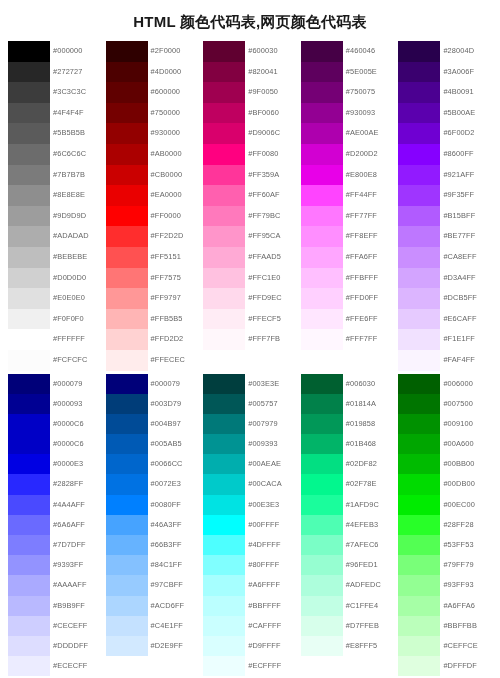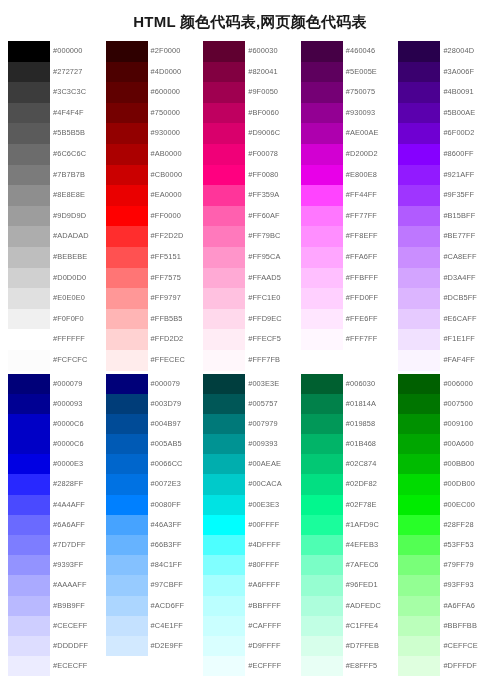--- a/index.html
+++ b/index.html
@@ -218,24 +218,20 @@
         </div>
         <div class="swatch-row">
           <div class="chip" style="background: rgb(191, 0, 96);"></div>
           <div class="code">#BF0060</div>
         </div>
         <div class="swatch-row">
           <div class="chip" style="background: rgb(217, 0, 108);"></div>
           <div class="code">#D9006C</div>
         </div>
         <div class="swatch-row">
-          <div class="chip" style="background: rgb(240, 0, 120);"></div>
-          <div class="code">#F00078</div>
-        </div>
-        <div class="swatch-row">
           <div class="chip" style="background: rgb(255, 0, 128);"></div>
           <div class="code">#FF0080</div>
         </div>
         <div class="swatch-row">
           <div class="chip" style="background: rgb(255, 53, 154);"></div>
           <div class="code">#FF359A</div>
         </div>
         <div class="swatch-row">
           <div class="chip" style="background: rgb(255, 96, 175);"></div>
           <div class="code">#FF60AF</div>
@@ -590,24 +586,20 @@
           <div class="chip" style="background: rgb(1, 129, 74);"></div>
           <div class="code">#01814A</div>
         </div>
         <div class="swatch-row">
           <div class="chip" style="background: rgb(1, 152, 88);"></div>
           <div class="code">#019858</div>
         </div>
         <div class="swatch-row">
           <div class="chip" style="background: rgb(1, 180, 104);"></div>
           <div class="code">#01B468</div>
-        </div>
-        <div class="swatch-row">
-          <div class="chip" style="background: rgb(2, 200, 116);"></div>
-          <div class="code">#02C874</div>
         </div>
         <div class="swatch-row">
           <div class="chip" style="background: rgb(2, 223, 130);"></div>
           <div class="code">#02DF82</div>
         </div>
         <div class="swatch-row">
           <div class="chip" style="background: rgb(2, 247, 142);"></div>
           <div class="code">#02F78E</div>
         </div>
         <div class="swatch-row">

